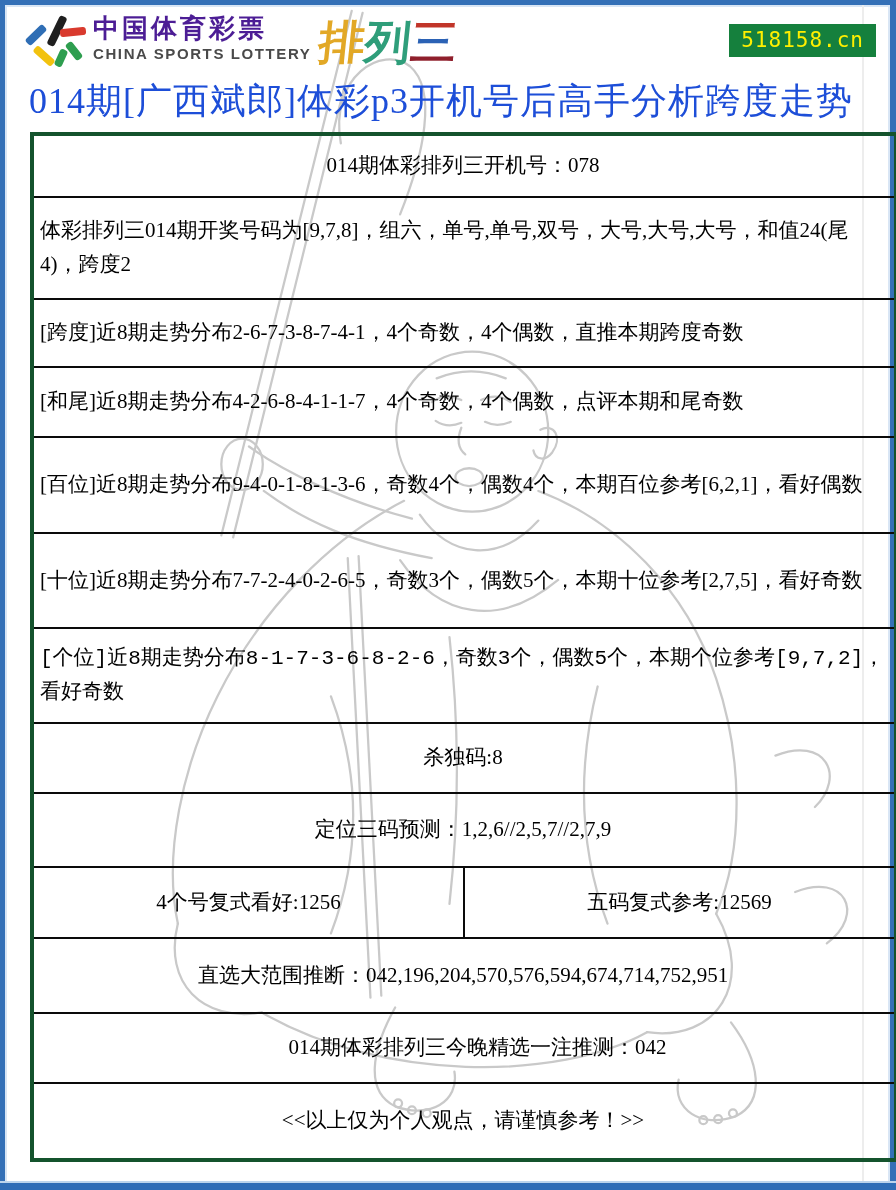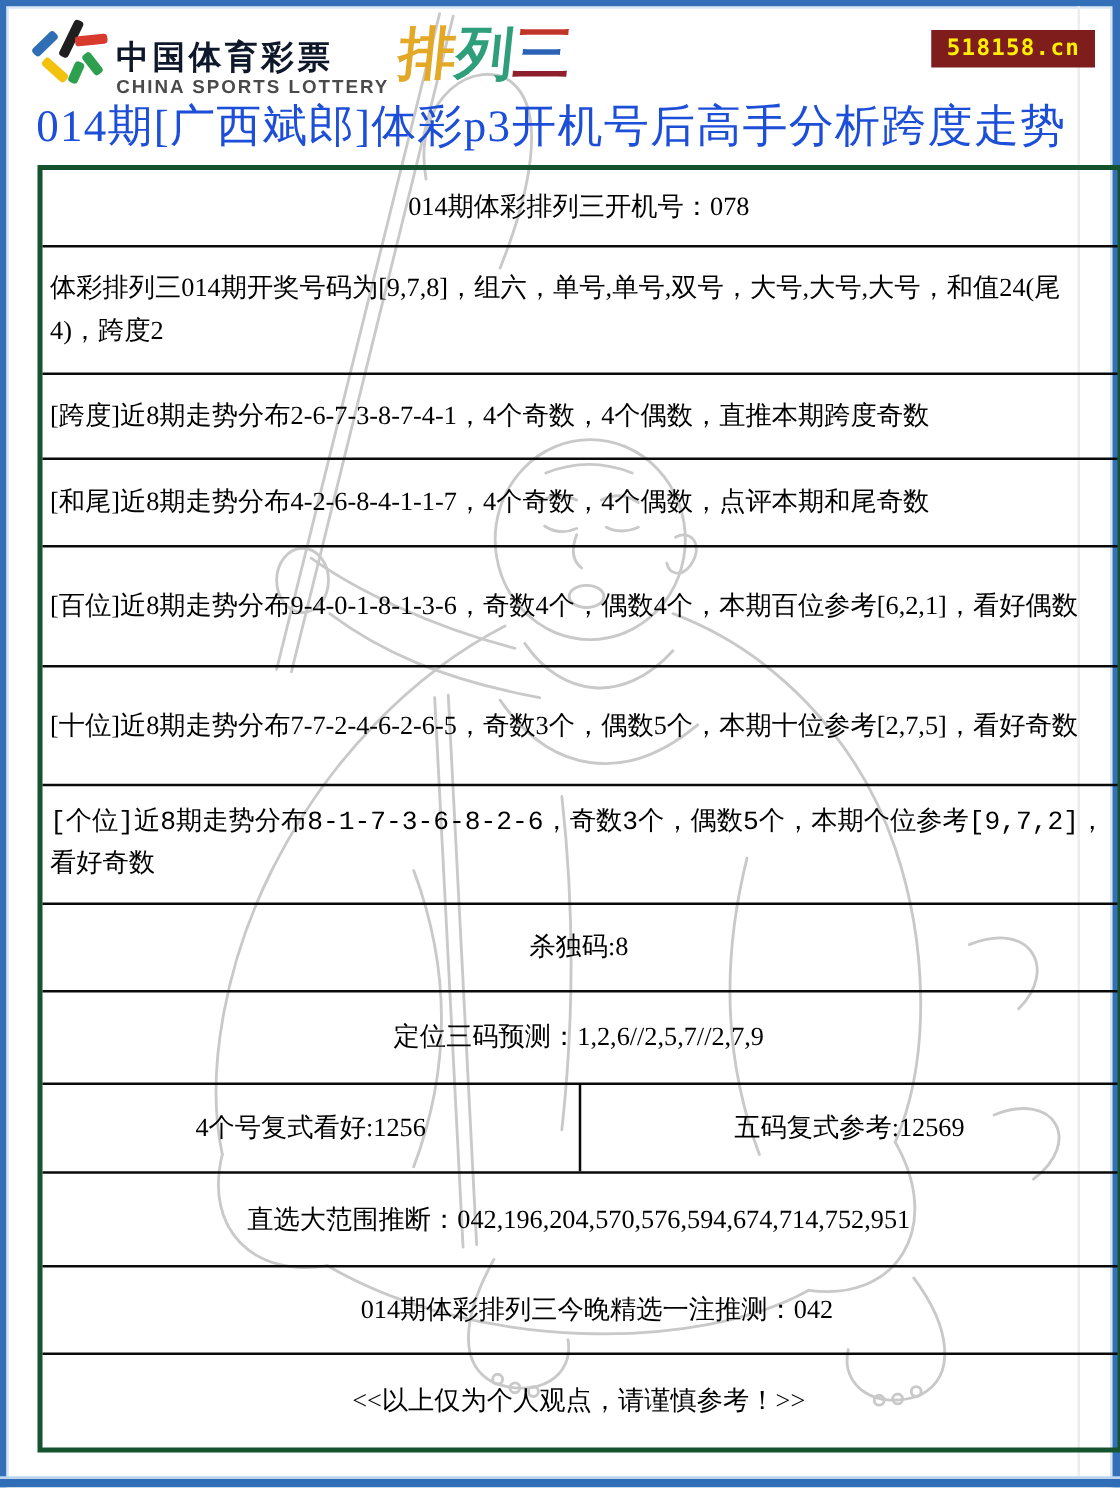--- a/index.html
+++ b/index.html
@@ -41,34 +41,34 @@
   }
   .logo-mark{position:relative;width:56px;height:54px;flex:0 0 auto;}
   .logo-mark span{position:absolute;border-radius:3px;display:block;}
   .bar-black {width:8px;height:32px;left:26px;top:0;  background:#1f1f1f;transform:rotate(26deg);}
   .bar-red   {width:26px;height:8px;left:33px;top:13px;background:#d93a2e;transform:rotate(-6deg);}
   .bar-blue  {width:8px;height:24px;left:5px;top:8px; background:#2f6eb5;transform:rotate(46deg);}
   .bar-green1{width:8px;height:20px;left:43px;top:26px;background:#2e9e4f;transform:rotate(-38deg);}
   .bar-yellow{width:8px;height:24px;left:13px;top:29px;background:#f2c20f;transform:rotate(-48deg);}
   .bar-green2{width:8px;height:18px;left:30px;top:34px;background:#2e9e4f;transform:rotate(24deg);}
   .logo-text{margin-left:10px;font-family:"Liberation Sans","DejaVu Sans",sans-serif;}
-  .logo-cn{font-size:26px;font-weight:bold;color:#0f172a;letter-spacing:3px;line-height:1.1;margin-top:16px;}
+  .logo-cn{font-size:26px;font-weight:bold;color:#4c1d95;letter-spacing:3px;line-height:1.1;margin-top:0;font-family:Liberation Serif, serif;}
   .logo-en{font-size:15px;font-weight:bold;color:#4a4a4a;letter-spacing:1.6px;margin-top:1px;}
   .wordmark{margin-left:8px;font-weight:bold;font-size:46px;line-height:54px;
     font-family:"Liberation Sans","DejaVu Sans",sans-serif;transform:skewX(-6deg);}
   .wm-pai{color:#e2a826;}
   .wm-lie{color:#2f9e7a;}
   .wm-san{color:#b5332a;
     background:linear-gradient(180deg,#c13529 0 32%,#2b62b5 32% 64%,#8f1f2c 64% 100%);
     -webkit-background-clip:text;background-clip:text;-webkit-text-fill-color:transparent;}
   .badge{
     margin-left:auto;margin-top:9px;
-    background:#7f1d1d;color:#ffef00;
+    background:#15803d;color:#ffef00;
     font-family:"DejaVu Sans Mono","Liberation Mono",monospace;
-    font-weight:bold;font-size:18px;line-height:1;
+    font-weight:normal;font-size:21px;line-height:1;
     padding:6px 12px;letter-spacing:1px;
   }
   
   .title{
     position:relative;z-index:2;
     margin:4px 18px 6px 24px;
     font-size:36px;font-weight:normal;color:#1d4ed8;
     letter-spacing:1px;white-space:nowrap;
   }
   
@@ -194,21 +194,21 @@
     <div class="row left">
       <span>[跨度]近8期走势分布2-6-7-3-8-7-4-1，4个奇数，4个偶数，直推本期跨度奇数</span>
     </div>
     <div class="row left">
       <span>[和尾]近8期走势分布4-2-6-8-4-1-1-7，4个奇数，4个偶数，点评本期和尾奇数</span>
     </div>
     <div class="row left">
       <span>[百位]近8期走势分布9-4-0-1-8-1-3-6，奇数4个，偶数4个，本期百位参考[6,2,1]，看好偶数</span>
     </div>
     <div class="row left">
-      <span>[十位]近8期走势分布7-7-2-4-6-2-6-5，奇数3个，偶数5个，本期十位参考[2,7,5]，看好奇数</span>
+      <span>[十位]近8期走势分布7-7-2-4-0-2-6-5，奇数3个，偶数5个，本期十位参考[2,7,5]，看好奇数</span>
     </div>
     <div class="row left">
       <span>[个位]近8期走势分布8-1-7-3-6-8-2-6，奇数3个，偶数5个，本期个位参考[9,7,2]，看好奇数</span>
     </div>
     <div class="row center">
       <span>杀独码:8</span>
     </div>
     <div class="row center">
       <span>定位三码预测：1,2,6//2,5,7//2,7,9</span>
     </div>

